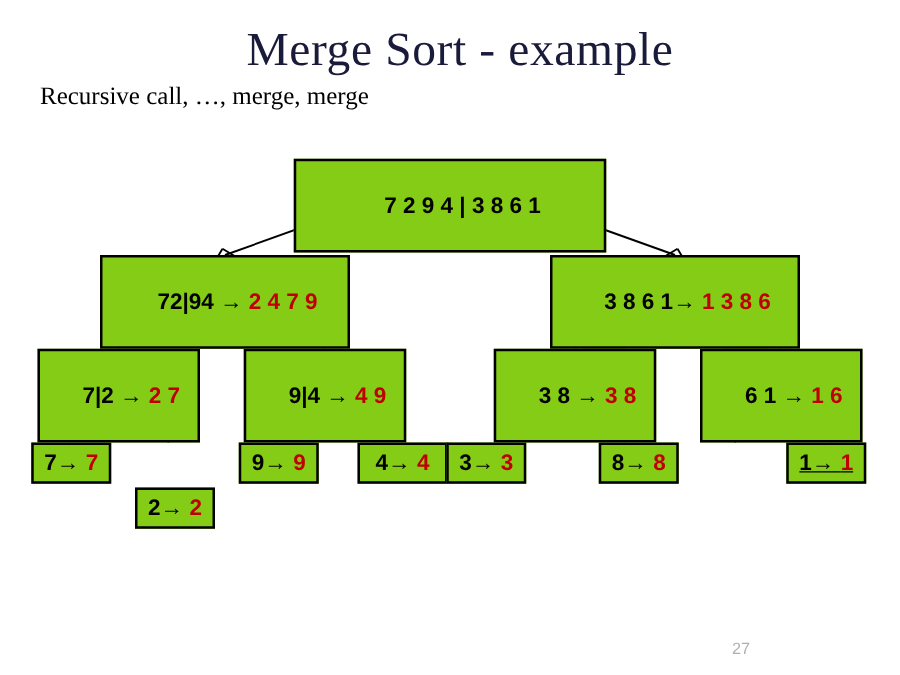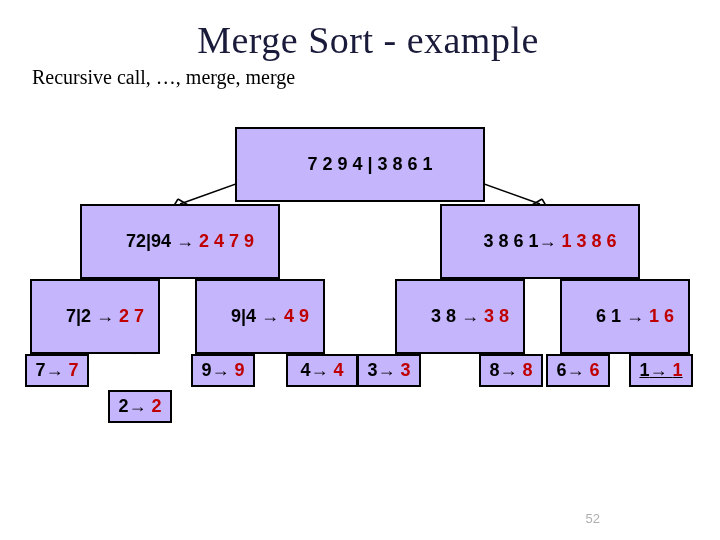--- a/index.html
+++ b/index.html
@@ -29,21 +29,21 @@
     margin-bottom: 10px;
   }
   .canvas {
     position: relative;
     width: 720px;
     height: 420px;
   }
   .node {
     position: absolute;
     border: 2px solid #000;
-    background: #c4b5fd;
+    background: #84cc16;
     font-family: Verdana, Arial, sans-serif;
     font-weight: bold;
     font-size: 18px;
     text-align: center;
     padding: 4px 6px;
     white-space: pre;
     box-sizing: border-box;
   }
   .node .in  { color: #000; }
   .node .arr { color: #000; font-family: Arial, sans-serif; }
@@ -128,18 +128,17 @@
   <div class="node" style="left:560px; top:180px; width:130px;">
     <span class="in">6 1</span><span class="arr"> → </span><span class="out">1 6</span>
   </div>
 
   <div class="node" style="left:25px;  top:255px; width:64px;text-align:center;"><span class="in">7</span><span class="arr">→ </span><span class="out">7</span></div>
   <div class="node" style="left:108px; top:255px; width:64px;margin-top:36px;"><span class="in">2</span><span class="arr">→ </span><span class="out">2</span></div>
   <div class="node" style="left:191px; top:255px; width:64px;"><span class="in">9</span><span class="arr">→ </span><span class="out">9</span></div>
   <div class="node" style="left:286px; top:255px; width:72px;"><span class="in">4</span><span class="arr">→ </span><span class="out">4</span></div>
   <div class="node" style="left:357px; top:255px; width:64px;"><span class="in">3</span><span class="arr">→ </span><span class="out">3</span></div>
   <div class="node" style="left:479px; top:255px; width:64px;"><span class="in">8</span><span class="arr">→ </span><span class="out">8</span></div>
-  <div class="node" style="left:546px; top:255px; width:64px;"><span class="in">6</span><span class="arr">→ </span><span class="out">6</span></div>
   <div class="node" style="left:629px; top:255px; width:64px;text-decoration:underline;"><span class="in">1</span><span class="arr">→ </span><span class="out">1</span></div>
 
 </div>
 
-<div class="page-num">52</div>
+<div class="page-num">27</div>
 
 </body></html>

